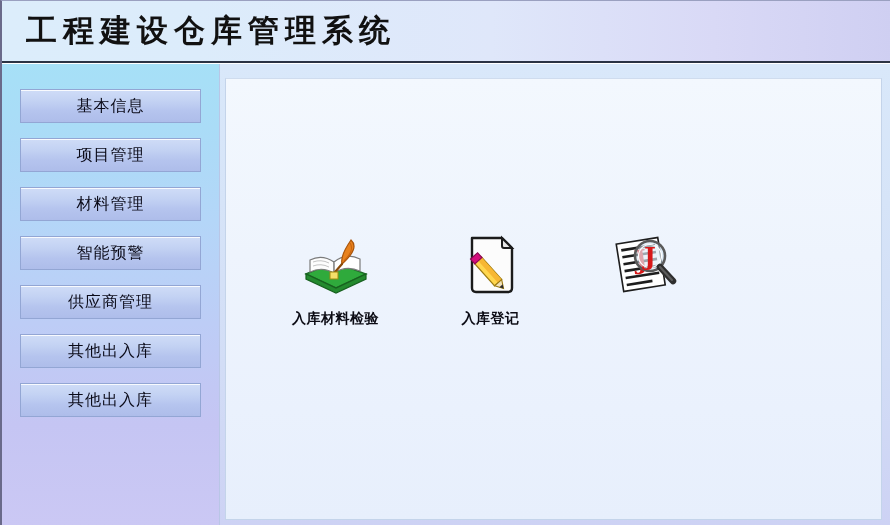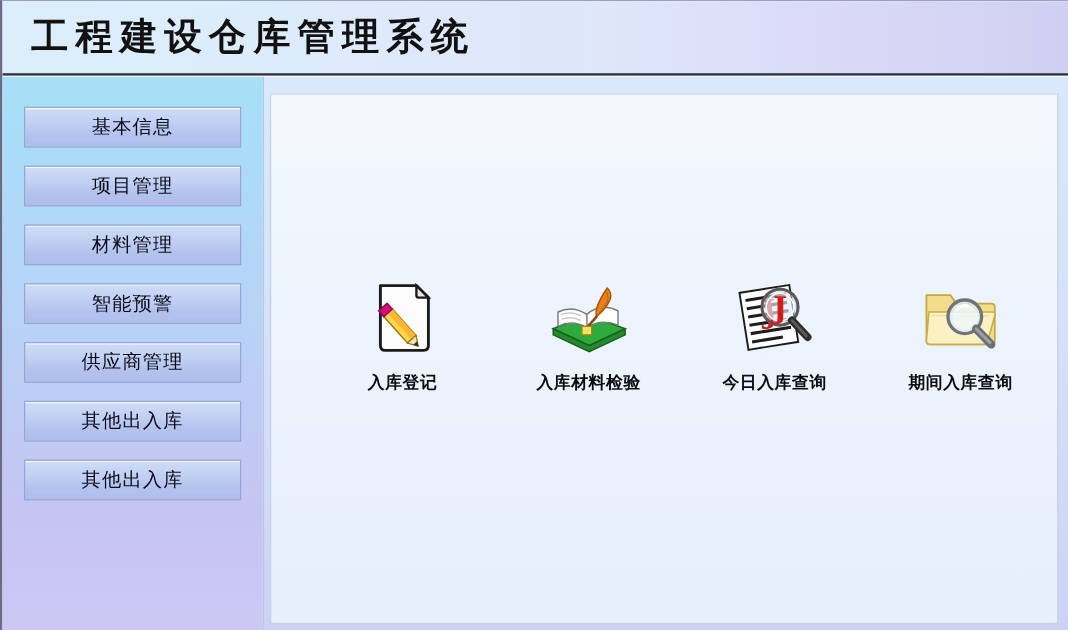--- a/index.html
+++ b/index.html
@@ -214,55 +214,55 @@
         <div class="nav-label">其他出入库</div>
       </div>
 
     </div>
   </div>
 
   <div id="content-wrap">
     <div id="content-panel">
 
       <div id="icon-grid">
-
-        <div class="icon-cell">
-          <div class="icon-art">
-            <svg width="58" height="62" viewBox="0 0 58 62">
-              <path d="M10 4 H40 L50 14 V54 Q50 58 46 58 H14 Q10 58 10 54 Z" fill="#fcfcfc" stroke="#1b1b1b" stroke-width="2.4" stroke-linejoin="round"></path>
-              <path d="M40 4 L50 14 H42 Q40 14 40 12 Z" fill="#e6e6e6" stroke="#1b1b1b" stroke-width="2"></path>
-              <g transform="rotate(-42 30 34)">
-                <rect x="20" y="19" width="9.5" height="30" fill="#ffd64d" stroke="#9b7a12" stroke-width="1.2"></rect>
-                <rect x="24.5" y="19" width="5" height="30" fill="#f7b733" stroke="none"></rect>
-                <rect x="20" y="13" width="9.5" height="6.5" fill="#d40f7d" stroke="#8d0a52" stroke-width="1.2"></rect>
-                <path d="M20 49 L24.8 57 L29.5 49 Z" fill="#f2e2bb" stroke="#9b7a12" stroke-width="1.1"></path>
-                <path d="M22.6 53.3 L24.8 57 L27 53.3 Z" fill="#2b2b2b"></path>
-              </g>
-            </svg>
-          </div>
-          <div class="icon-caption">入库登记</div>
-        </div>
 
         <div class="icon-cell">
           <div class="icon-art">
             <svg width="72" height="62" viewBox="0 0 72 62">
               <path d="M6 40 L34 28 L66 40 L36 54 Z" fill="#2faa3c" stroke="#1d6b26" stroke-width="1.4"></path>
               <path d="M6 40 L6 45 L36 59 L66 45 L66 40 L36 54 Z" fill="#238a2e" stroke="#17611f" stroke-width="1.2"></path>
               <path d="M34 28 Q22 20 10 26 L10 38 Q22 32 34 39 Z" fill="#fdfdfd" stroke="#7b7b7b" stroke-width="1.2"></path>
               <path d="M34 28 Q46 18 60 25 L60 37 Q46 31 34 39 Z" fill="#ffffff" stroke="#7b7b7b" stroke-width="1.2"></path>
               <path d="M34 29 L34 39" stroke="#9a9a9a" stroke-width="1.3"></path>
               <path d="M13 28 Q21 25 29 29" stroke="#c4c4c4" stroke-width="1" fill="none"></path>
               <path d="M13 32 Q21 29 29 33" stroke="#c4c4c4" stroke-width="1" fill="none"></path>
               <path d="M51 6 Q60 14 42 30 Q40 22 51 6 Z" fill="#e8821e" stroke="#a9540a" stroke-width="1.2"></path>
               <path d="M50 9 Q55 16 44 27" stroke="#c96410" stroke-width="1.1" fill="none"></path>
               <path d="M42 30 L35 38" stroke="#8a4a08" stroke-width="2.2" stroke-linecap="round"></path>
               <rect x="30" y="38" width="8" height="7" fill="#f5e06a" stroke="#a08a10" stroke-width="1"></rect>
             </svg>
           </div>
           <div class="icon-caption">入库材料检验</div>
+        </div>
+
+        <div class="icon-cell">
+          <div class="icon-art">
+            <svg width="58" height="62" viewBox="0 0 58 62">
+              <path d="M10 4 H40 L50 14 V54 Q50 58 46 58 H14 Q10 58 10 54 Z" fill="#fcfcfc" stroke="#1b1b1b" stroke-width="2.4" stroke-linejoin="round"></path>
+              <path d="M40 4 L50 14 H42 Q40 14 40 12 Z" fill="#e6e6e6" stroke="#1b1b1b" stroke-width="2"></path>
+              <g transform="rotate(-42 30 34)">
+                <rect x="20" y="19" width="9.5" height="30" fill="#ffd64d" stroke="#9b7a12" stroke-width="1.2"></rect>
+                <rect x="24.5" y="19" width="5" height="30" fill="#f7b733" stroke="none"></rect>
+                <rect x="20" y="13" width="9.5" height="6.5" fill="#d40f7d" stroke="#8d0a52" stroke-width="1.2"></rect>
+                <path d="M20 49 L24.8 57 L29.5 49 Z" fill="#f2e2bb" stroke="#9b7a12" stroke-width="1.1"></path>
+                <path d="M22.6 53.3 L24.8 57 L27 53.3 Z" fill="#2b2b2b"></path>
+              </g>
+            </svg>
+          </div>
+          <div class="icon-caption">入库登记</div>
         </div>
 
         <div class="icon-cell">
           <div class="icon-art">
             <svg width="68" height="62" viewBox="0 0 68 62">
               <g transform="rotate(-9 32 32)">
                 <rect x="8" y="6" width="42" height="48" fill="#ffffff" stroke="#1d1d1d" stroke-width="1.6"></rect>
                 <g stroke="#1d1d1d" stroke-width="2.6">
                   <line x1="12" y1="13" x2="46" y2="13"></line>
                   <line x1="12" y1="20" x2="46" y2="20"></line>
@@ -273,36 +273,20 @@
                 </g>
                 <text x="30" y="34" font-family="DejaVu Serif, serif" font-size="26" font-weight="bold" fill="#d81919" text-anchor="middle">J</text>
               </g>
               <circle cx="38" cy="22" r="15" fill="#cfe4f2" fill-opacity="0.55" stroke="#5a5a5a" stroke-width="2.6"></circle>
               <circle cx="38" cy="22" r="11.5" fill="#ffffff" fill-opacity="0.25" stroke="#ffffff" stroke-width="1.2"></circle>
               <text x="38" y="31" font-family="DejaVu Serif, serif" font-size="25" font-weight="bold" fill="#d81919" text-anchor="middle">J</text>
               <line x1="48" y1="33" x2="61" y2="47" stroke="#2e2e2e" stroke-width="6.5" stroke-linecap="round"></line>
               <line x1="48" y1="33" x2="60" y2="46" stroke="#5c5c5c" stroke-width="2.2" stroke-linecap="round"></line>
             </svg>
           </div>
-          <div class="icon-caption">今日入库查询</div>
         </div>
 
-        <div class="icon-cell">
-          <div class="icon-art">
-            <svg width="70" height="62" viewBox="0 0 70 62">
-              <path d="M6 12 H26 L31 19 H60 Q63 19 63 22 V50 Q63 53 60 53 H9 Q6 53 6 50 Z" fill="#f3dc8a" stroke="#c4a73d" stroke-width="1.4"></path>
-              <path d="M8 26 H61 Q64 26 63 29 L57 51 Q56.4 53 54 53 H9 Q6 53 6 50 Z" fill="#fbf2c4" stroke="#c9ae4c" stroke-width="1.4"></path>
-              <path d="M10 29 H58" stroke="#eadfa4" stroke-width="1"></path>
-              <circle cx="38" cy="30" r="14" fill="#dfeef5" fill-opacity="0.82" stroke="#6f757a" stroke-width="2.8"></circle>
-              <circle cx="38" cy="30" r="10.5" fill="#ffffff" fill-opacity="0.45"></circle>
-              <path d="M31 24 Q34 20 40 21" stroke="#ffffff" stroke-width="2.4" fill="none" stroke-linecap="round"></path>
-              <line x1="47.5" y1="40" x2="60" y2="53" stroke="#6b7076" stroke-width="7" stroke-linecap="round"></line>
-              <line x1="47.5" y1="40" x2="59" y2="51.5" stroke="#9aa0a6" stroke-width="2.6" stroke-linecap="round"></line>
-            </svg>
-          </div>
-          <div class="icon-caption">期间入库查询</div>
-        </div>
 
       </div>
     </div>
   </div>
 
 </div>
 
 </body></html>

